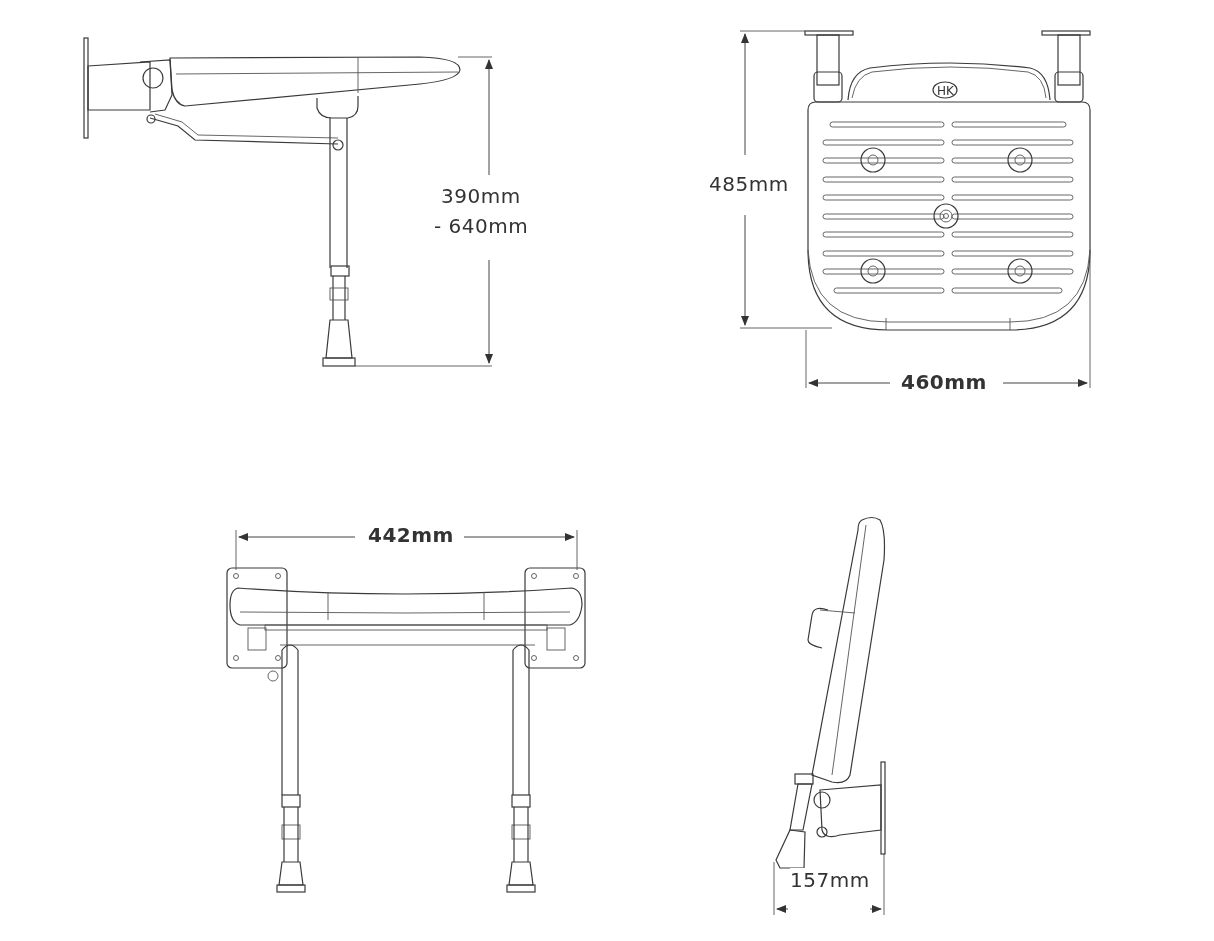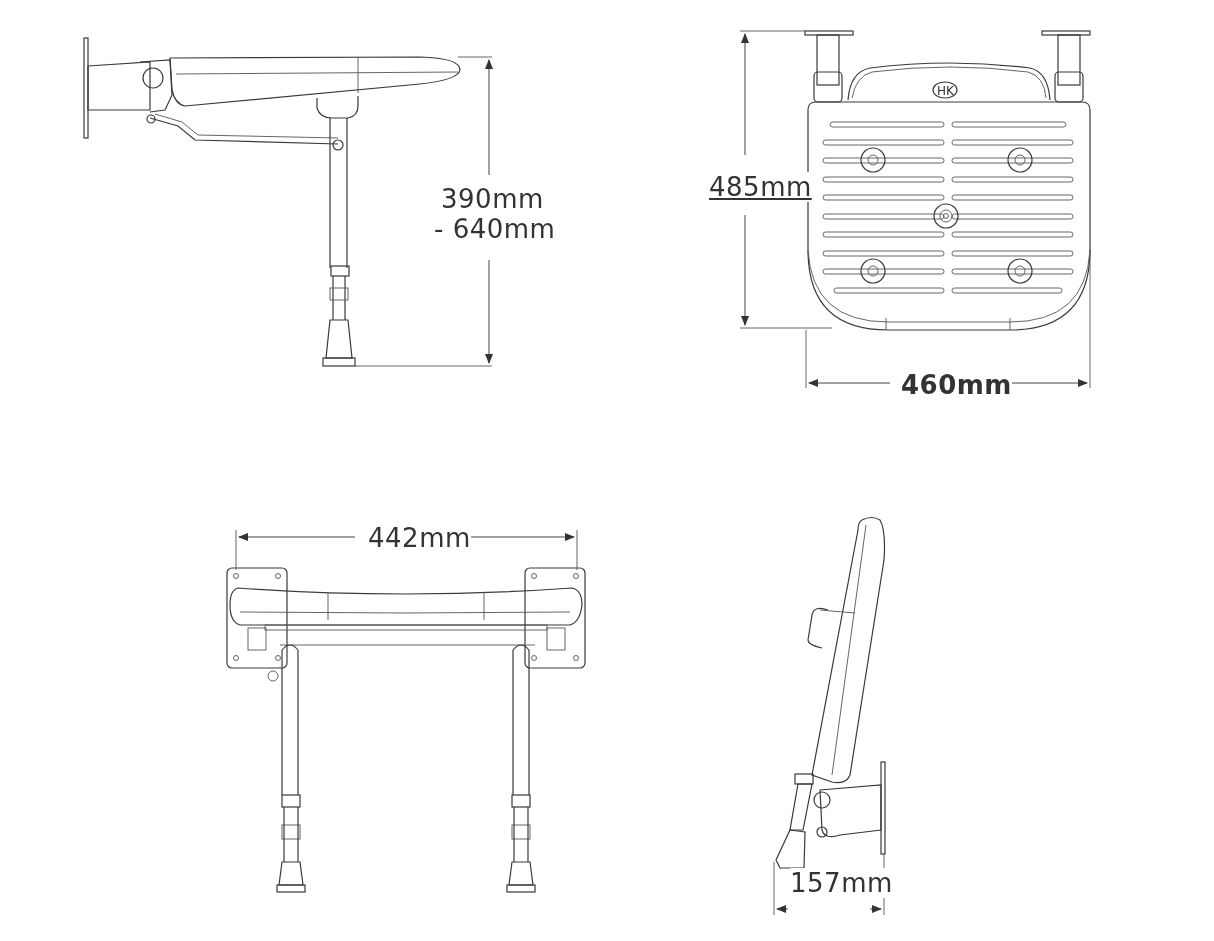--- a/index.html
+++ b/index.html
@@ -1,21 +1,21 @@
 <!DOCTYPE html>
 <html><head>
 <meta charset="utf-8">
 <style>
   html, body { margin:0; padding:0; background:#ffffff; }
   body { width:1214px; height:941px; position:relative; overflow:hidden; font-family:"DejaVu Sans", sans-serif; }
   svg { position:absolute; left:0; top:0; }
   .ln { fill:none; stroke:#3a3a3a; stroke-width:1.2; }
   .thin { fill:none; stroke:#555; stroke-width:0.9; }
   .dim { fill:none; stroke:#444; stroke-width:1; }
-  .label { position:absolute; font-size:26px; color:#333; letter-spacing:0.5px; white-space:nowrap; background:#fff; }
+  .label { position:absolute; font-size:20px; color:#333; letter-spacing:0.5px; white-space:nowrap; background:#fff; }
 </style>
 </head>
 <body>
 
 <svg width="1214" height="941" viewBox="0 0 1214 941">
   <defs>
     <marker id="arr" markerWidth="10" markerHeight="10" refX="9" refY="5" orient="auto-start-reverse">
       <path d="M0,1 L10,5 L0,9 z" fill="#333"></path>
     </marker>
   </defs>
@@ -188,16 +188,16 @@
 
     <line x1="774" y1="862" x2="774" y2="915" class="thin"></line>
     <line x1="884" y1="854" x2="884" y2="915" class="thin"></line>
     <line x1="777" y1="909" x2="788" y2="909" class="dim" marker-start="url(#arr)"></line>
     <line x1="870" y1="909" x2="881" y2="909" class="dim" marker-end="url(#arr)"></line>
   </g>
 </svg>
 
 <div class="label" style="left:441px; top:184px;">390mm</div>
 <div class="label" style="left:434px; top:214px;">- 640mm</div>
-<div class="label" style="left:709px; top:172px;text-decoration:underline;">485mm</div>
+<div class="label" style="left:709px; top:172px;">485mm</div>
 <div class="label" style="left:901px; top:370px;font-weight:bold;">460mm</div>
-<div class="label" style="left:368px; top:523px;">442mm</div>
+<div class="label" style="left:368px; top:523px;font-weight:bold;">442mm</div>
 <div class="label" style="left:790px; top:868px;">157mm</div>
 
 </body></html>

